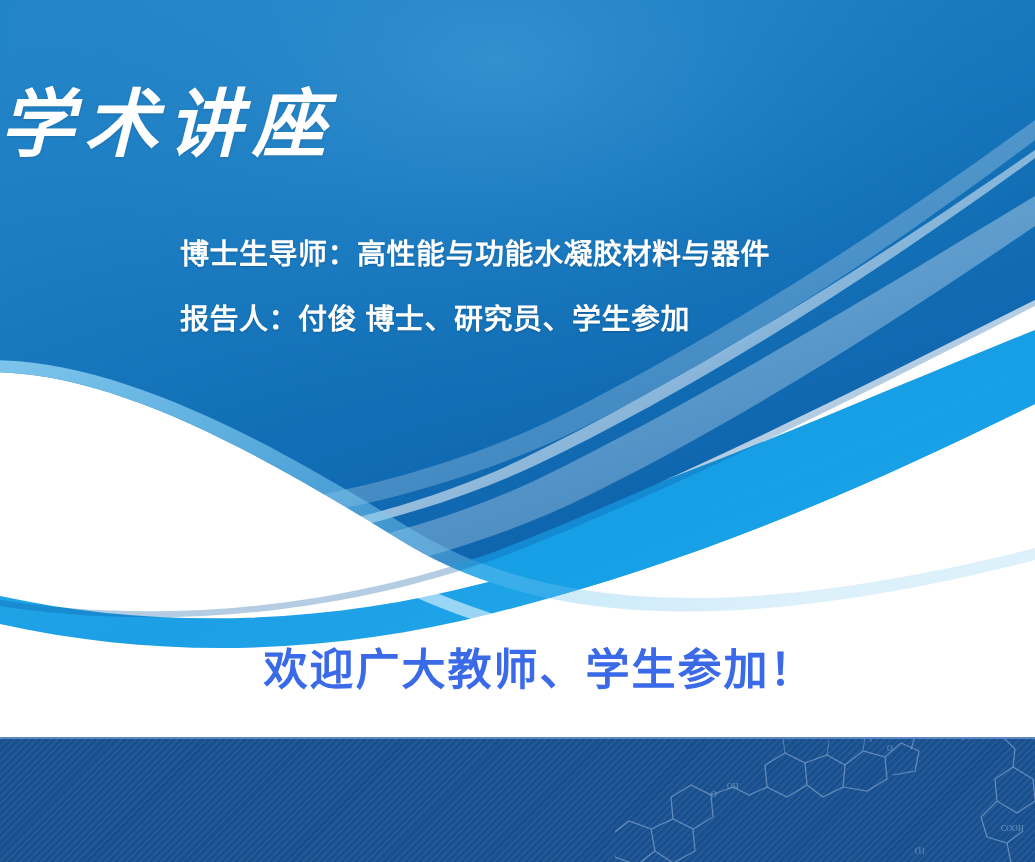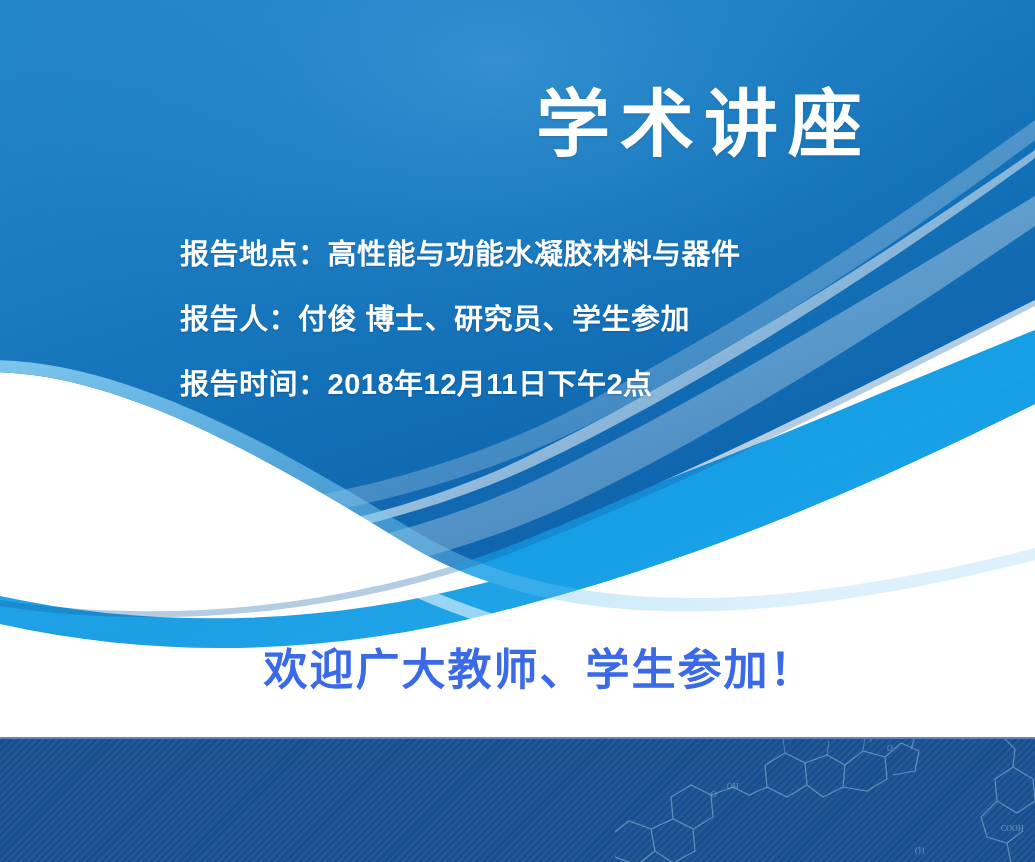--- a/index.html
+++ b/index.html
@@ -38,25 +38,26 @@
     height: 862px;
     pointer-events: none;
   }
   .layer-text > * { pointer-events: auto; }
 
   #poster-title {
     position: absolute;
     left: 0;
     top: 88px;
     width: 872px;
-    text-align: right;
+    text-align: left;
     color: #ffffff;
     font-family: "Liberation Serif", "DejaVu Serif", serif;
     font-size: 74px;
     font-weight: 700;
+    font-style: italic;
     letter-spacing: 10px;
     line-height: 1.0;
     text-shadow: 0 1px 3px rgba(0,0,0,0.13);
     white-space: nowrap;
   }
 
   #detail-list {
     position: absolute;
     left: 180px;
     top: 240px;
@@ -222,23 +223,22 @@
              C 370,602 180,628 0,600
              L 0,606 C 182,634 374,608 524,548
              C 704,476 882,384 1035,306 Z" fill="#0a5ba3" opacity="0.30"></path>
   </svg>
 
   <div class="layer-text">
 
     <div id="poster-title">学术讲座</div>
 
     <ul id="detail-list">
-      <li>报告地点：高性能与功能水凝胶材料与器件</li>
+      <li>博士生导师：高性能与功能水凝胶材料与器件</li>
       <li>报告人：付俊  博士、研究员、学生参加</li>
-      <li>报告时间：2018年12月11日下午2点</li>
     </ul>
 
     <div id="welcome-line">欢迎广大教师、学生参加！</div>
   </div>
 
   <div id="bottom-band">
     <svg id="chem-art" viewBox="0 0 420 125" preserveAspectRatio="none" aria-hidden="true">
       <g fill="none" stroke="#bcd4ec" stroke-width="1.25" opacity="0.8">
 
         <path d="M -4,96 L 14,82 L 36,90 L 40,112 L 22,126 L 0,118 Z"></path>

